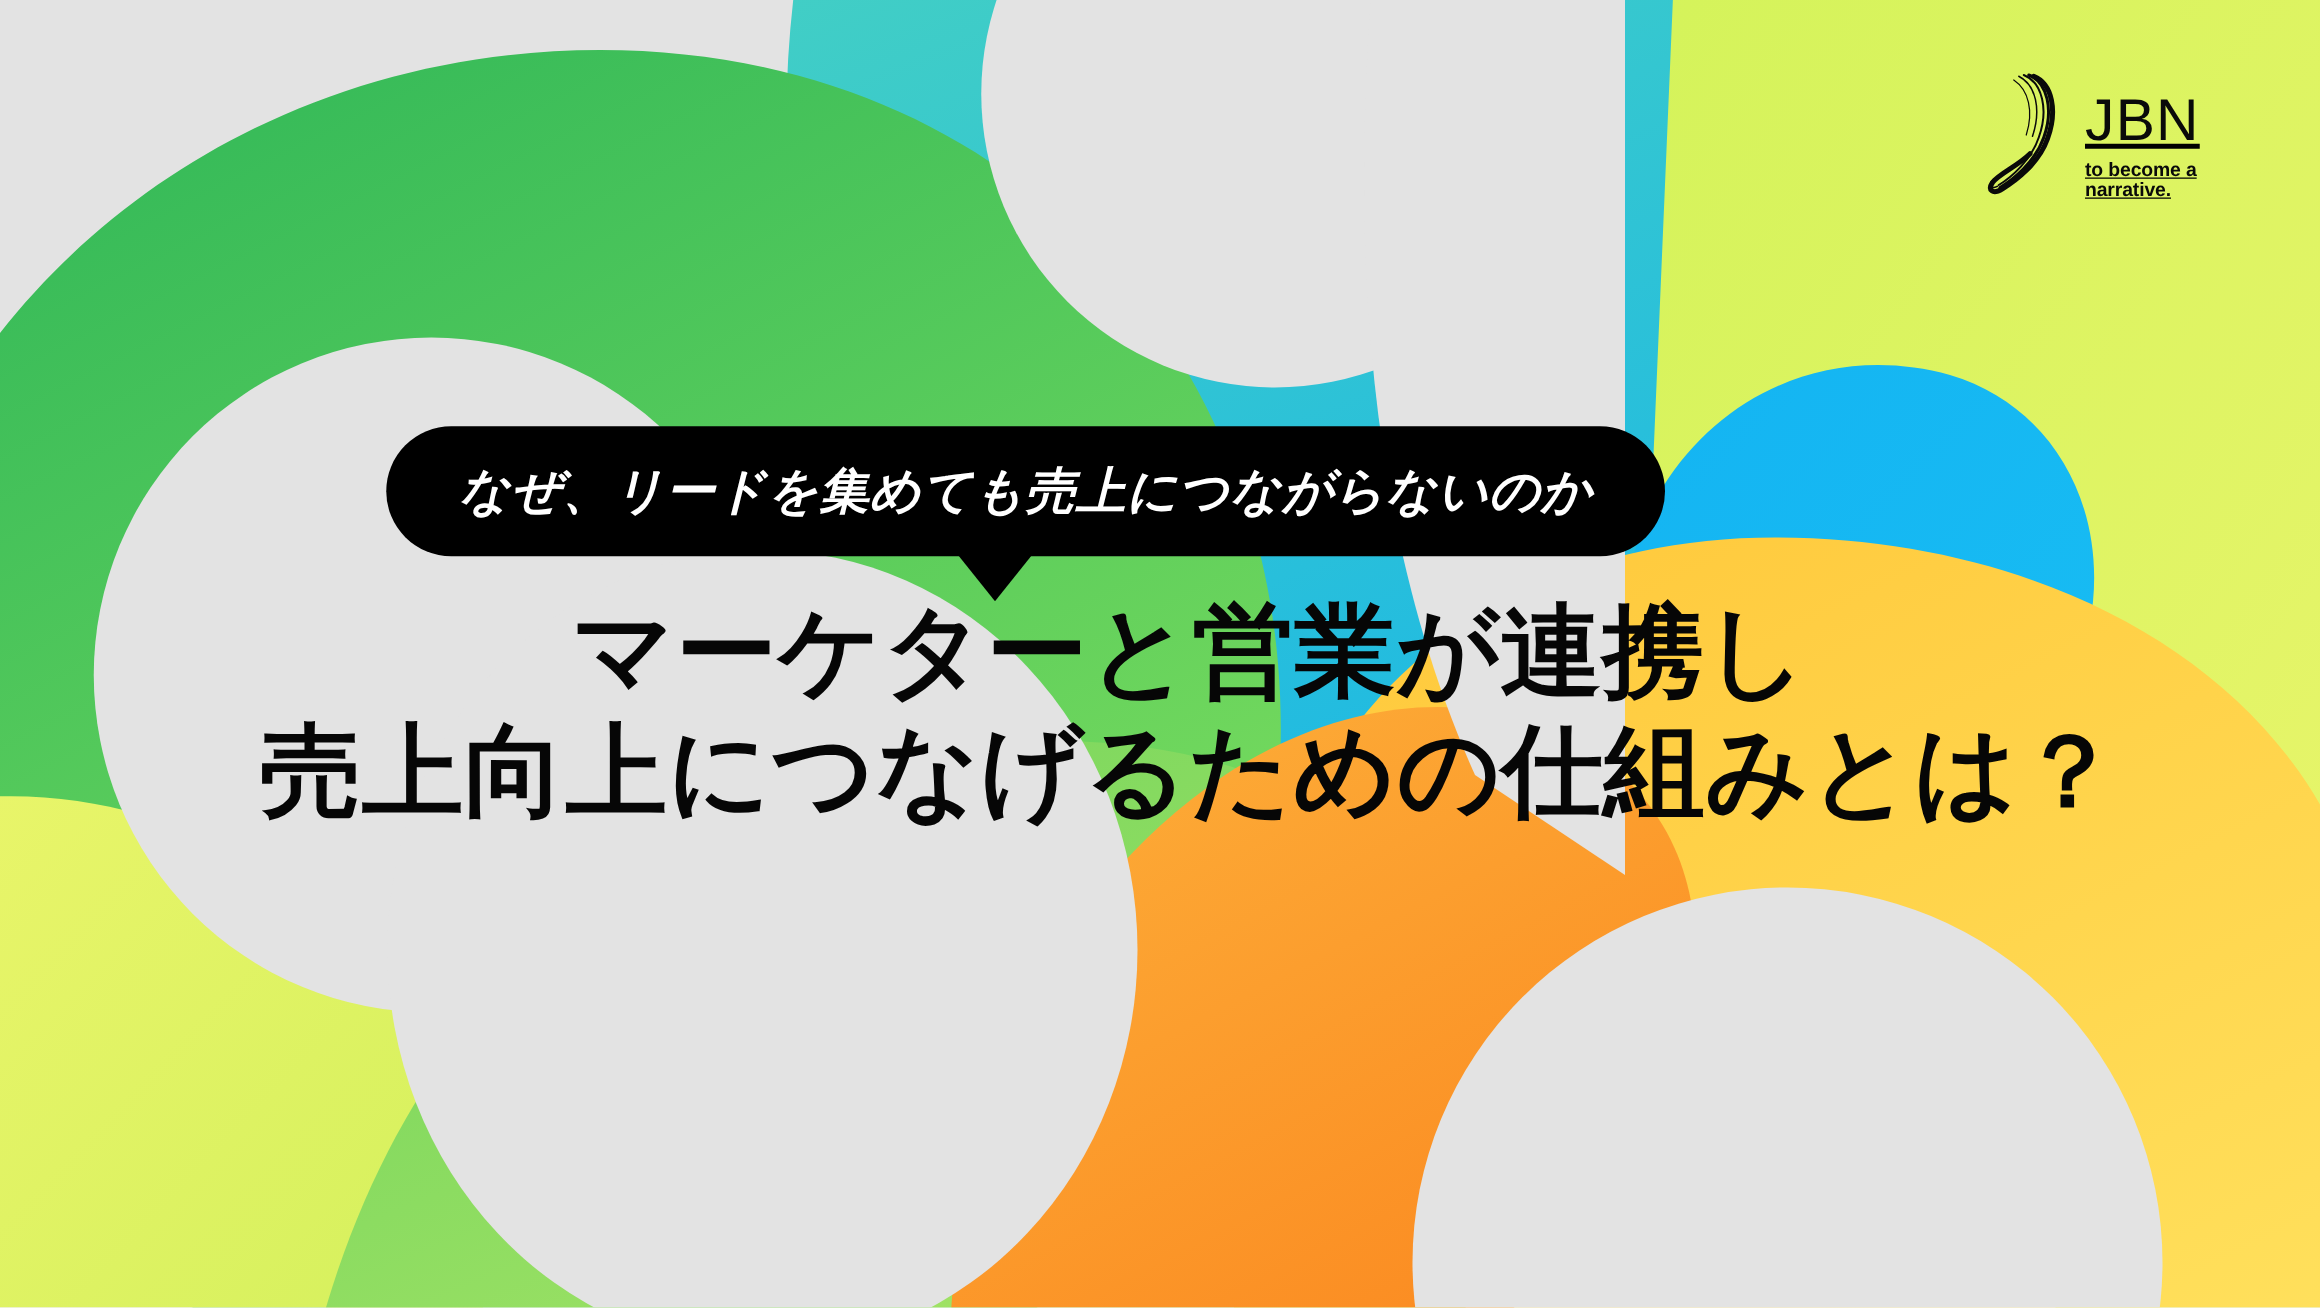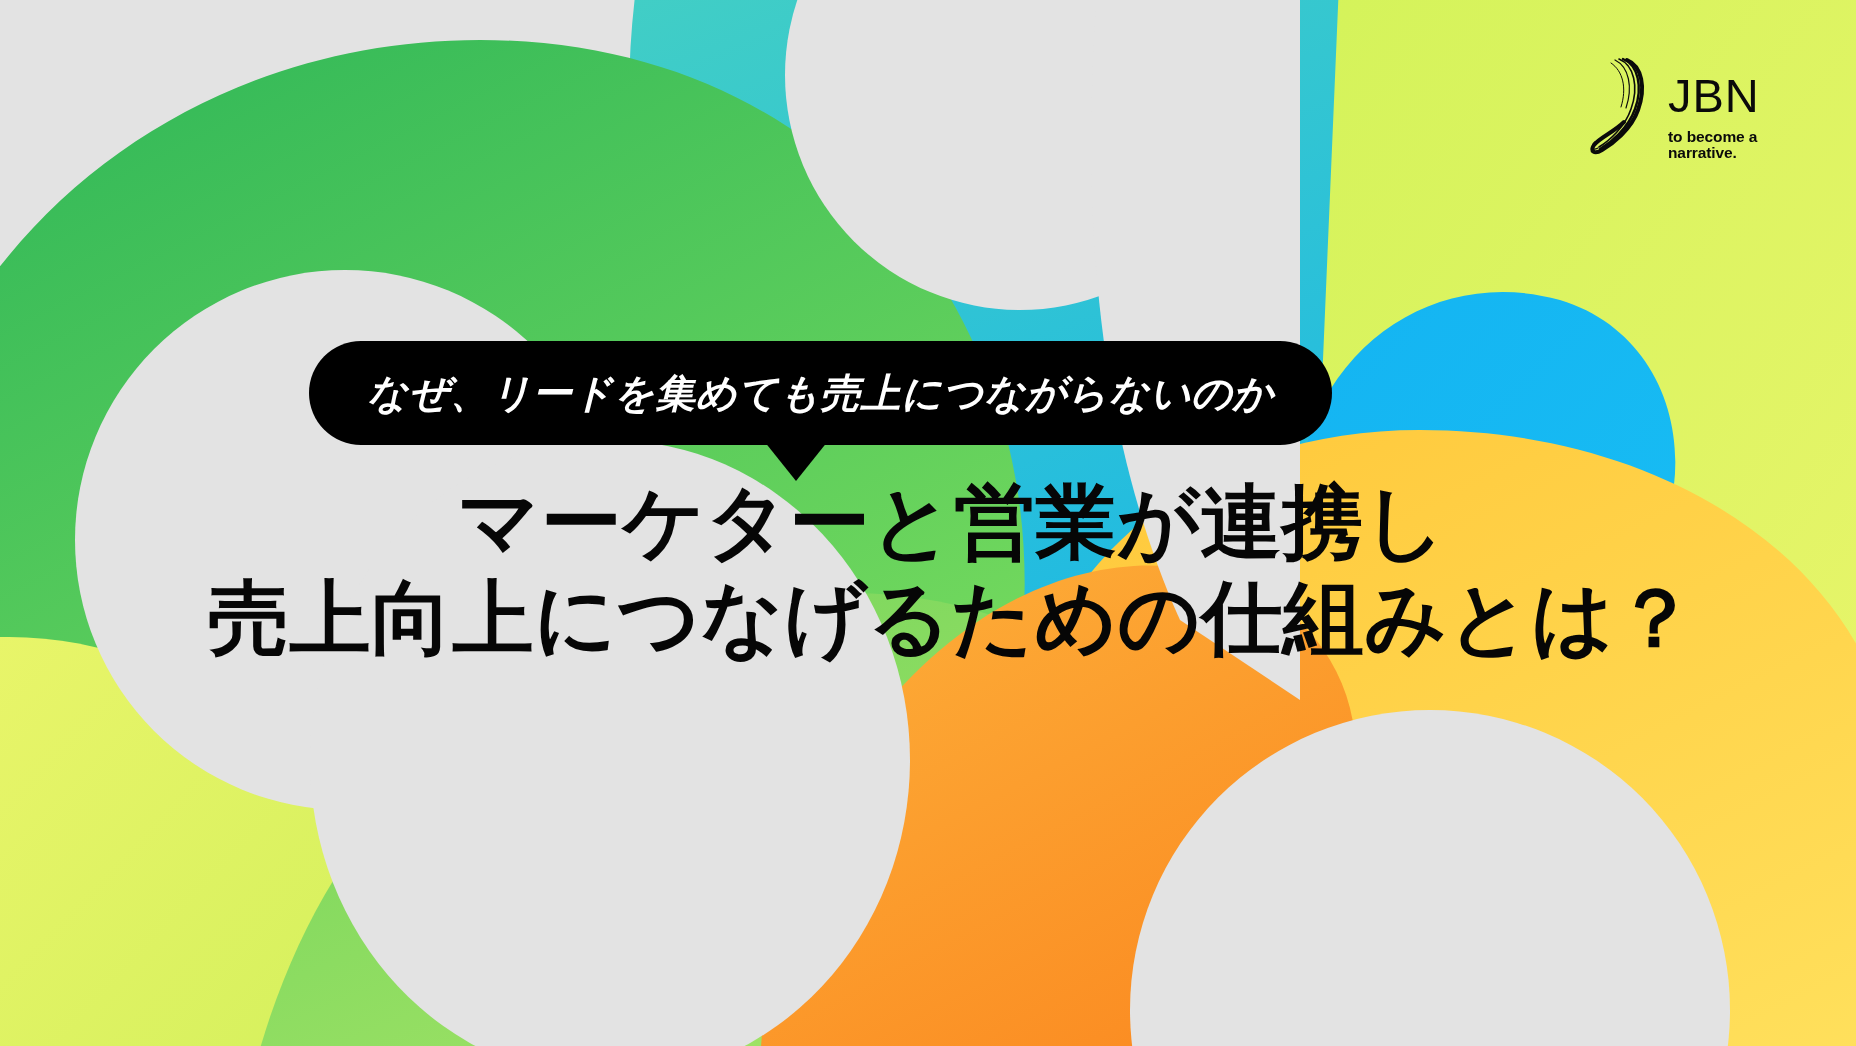--- a/index.html
+++ b/index.html
@@ -29,21 +29,23 @@
   }
 
   
   #logo {
     position: absolute;
     left: 1586px;
     top: 52px;
     width: 230px;
     height: 110px;
     display: flex;
+    align-items: center;
     gap: 10px;
+    text-decoration: underline;
   }
   #logo-mark {
     width: 72px;
     height: 108px;
     flex: 0 0 auto;
   }
   #logo-text {
     display: flex;
     flex-direction: column;
     align-items: flex-start;

